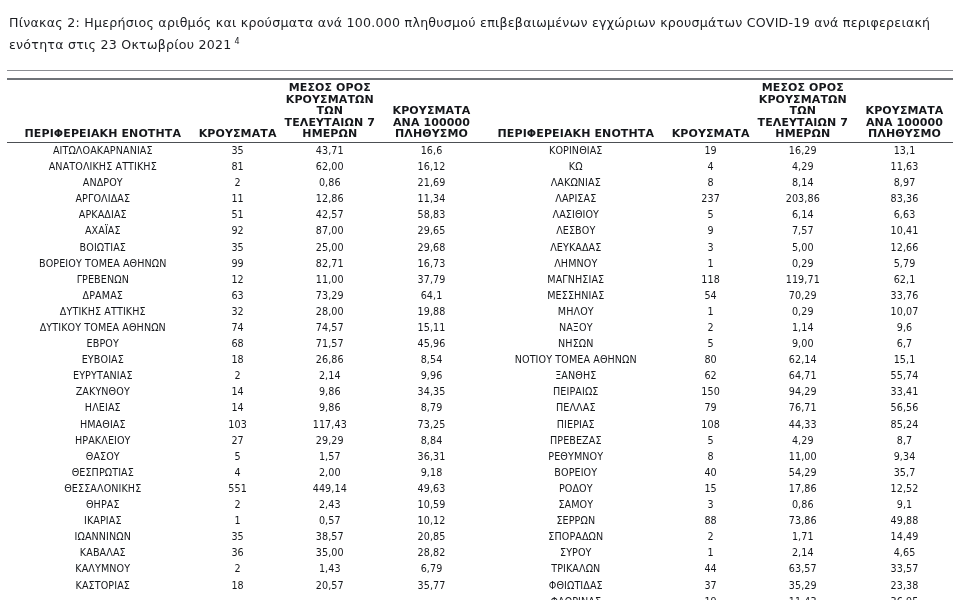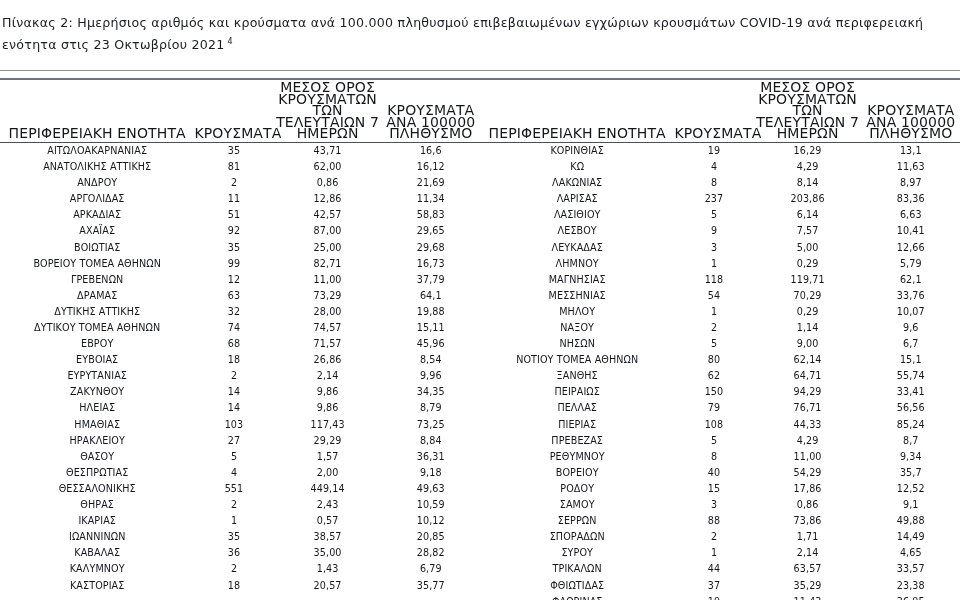--- a/index.html
+++ b/index.html
@@ -14,21 +14,21 @@
     font-family: "DejaVu Sans", "Liberation Sans", sans-serif;
     color: #16181c;
     -webkit-font-smoothing: antialiased;
   }
 
   .page {
     position: relative;
     width: 960px;
     height: 600px;
     box-sizing: border-box;
-    padding: 0 0;
+    padding: 0 7px;
   }
 
   
   .caption {
     font-size: 12.6px;
     line-height: 22px;
     color: #1b1d21;
     letter-spacing: 0.02em;
     padding: 12px 8px 0 2px;
     max-width: 936px;
@@ -60,22 +60,22 @@
   .half { width: 50%; }
 
   table.data {
     width: 100%;
     border-collapse: collapse;
     table-layout: fixed;
     font-size: 9.6px;
   }
 
   table.data thead th {
-    font-weight: 400;
-    font-size: 14px;
+    font-weight: 700;
+    font-size: 11px;
     letter-spacing: 0.01em;
     vertical-align: bottom;
     padding: 0 0 2px 0;
     line-height: 11.6px;
     border-bottom: 1px solid #4c4f54;
     color: #15171b;
     white-space: pre-line;
     margin-top: 40px;
   }
   table.data thead th.c-name   { text-align: center; width: 40.5%; }

